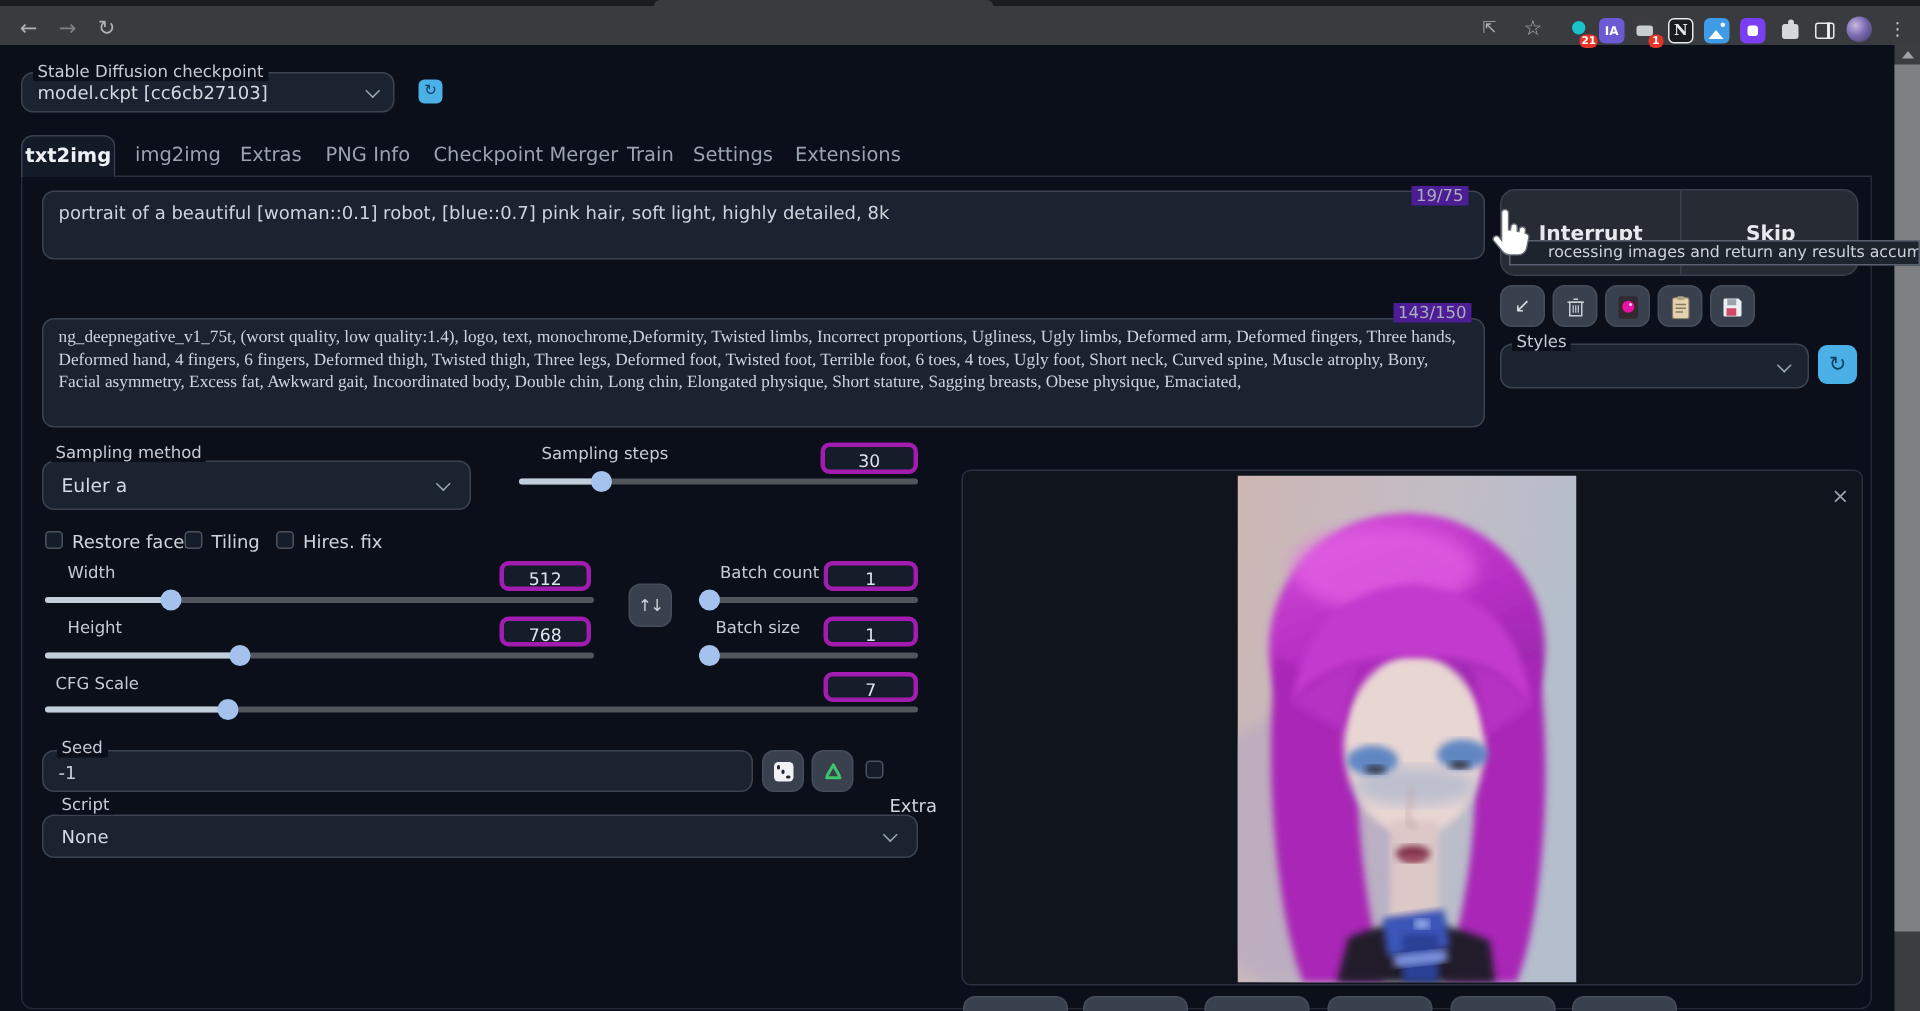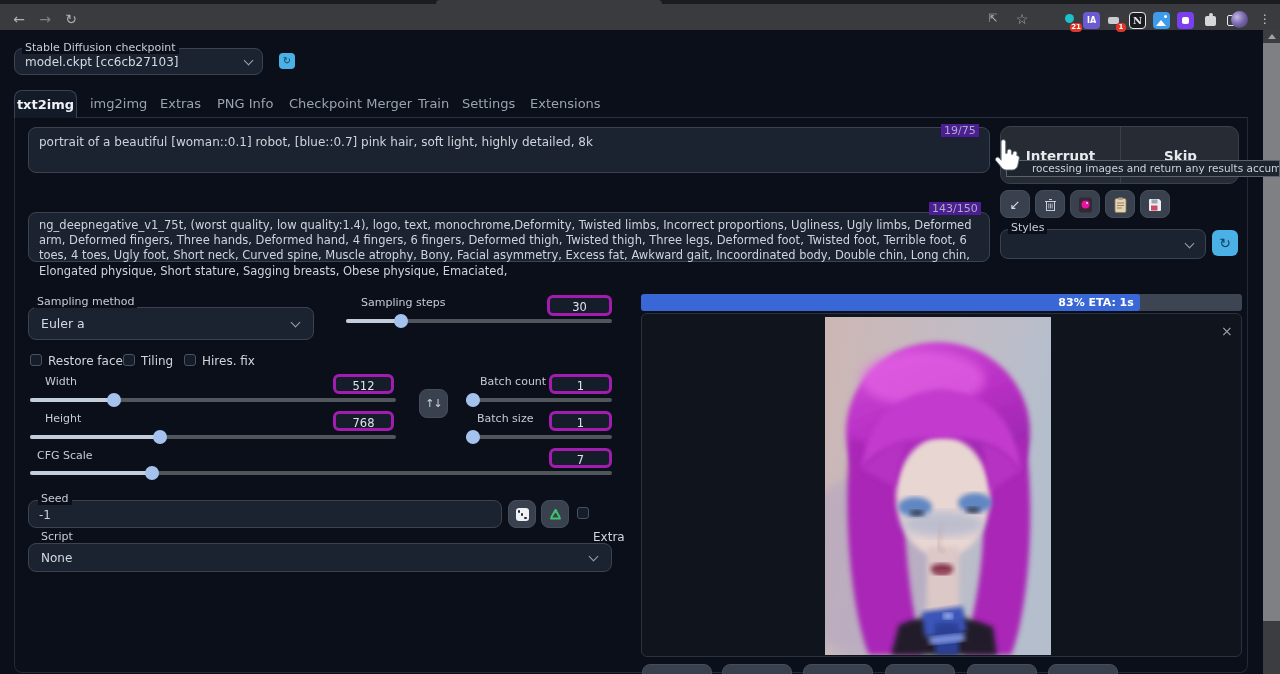--- a/index.html
+++ b/index.html
@@ -13,21 +13,21 @@
 
   
   .tabstrip { left:0; top:0; width:1280px; height:4px; background:#1b1c1f; }
   .tabstrip-hl { left:436px; top:0; width:226px; height:4px; background:#3a3b3f; border-radius:4px 4px 0 0; }
   .toolbar { left:0; top:4px; width:1280px; height:26px; background:#3a3b3f; }
   .navicon { top:7px; width:18px; height:16px; color:#aeb1b6; font-size:14px; line-height:16px; text-align:center; }
   .urlbar { left:88px; top:9px; width:860px; height:17px; background:#202124; border-radius:9px; }
   .lock { left:102px; top:13px; width:7px; height:6px; border:1px solid #9aa0a6; border-radius:1px; }
   .lock:before { content:""; position:absolute; left:1px; top:-4px; width:3px; height:4px; border:1px solid #9aa0a6; border-bottom:none; border-radius:3px 3px 0 0; }
   .urltext { left:117px; top:10px; font-size:11.5px; color:#e8eaed; line-height:15px; }
-  .extico { top:8px; width:17px; height:17px; border-radius:4px; font-size:8px; font-weight:bold; color:#fff; text-align:center; line-height:17px;margin-left:17px; }
+  .extico { top:8px; width:17px; height:17px; border-radius:4px; font-size:8px; font-weight:bold; color:#fff; text-align:center; line-height:17px; }
   .badge { position:absolute; right:-4px; bottom:-3px; min-width:10px; height:9px; background:#e3342a; color:#fff; font-size:7px; line-height:9px; border-radius:4px; padding:0 1px; text-align:center; font-weight:bold; }
   .avatar { top:7px; width:17px; height:17px; border-radius:50%; background:radial-gradient(circle at 35% 35%, #c5b8e0 0%, #7a6bb0 45%, #3e3760 100%); }
   .kebab { top:7px; color:#c7cacd; font-size:12px; line-height:17px; }
 
   
   .glabel { font-size:11px; color:#c6ccd6; background:#0b0f19; padding:0 3px; line-height:13px; z-index:3; }
   .inputbox { background:#1b2230; border:1px solid #3b4353; border-radius:8px; color:#d5dae2; }
   .numbox { background:#161d2a; border:3px solid #a21caf; border-radius:6px; color:#dfe3ea; font-size:11.5px; text-align:center; line-height:19px; }
   .chev { width:7px; height:7px; border-right:1.5px solid #9aa3b0; border-bottom:1.5px solid #9aa3b0; transform:rotate(45deg); }
   .slider { height:14px; }
@@ -129,21 +129,21 @@
   <div class="abs tab" style="left:530px;">Extensions</div>
   <div class="abs tabline"></div>
   <div class="abs panelborder"></div>
 
   <div class="abs counter" style="left:941px; top:124px;">19/75</div>
   <div class="abs inputbox" style="left:28px; top:127px; width:962px; height:46px;">
     <div class="prompttext">portrait of a beautiful [woman::0.1] robot, [blue::0.7] pink hair, soft light, highly detailed, 8k</div>
   </div>
 
   <div class="abs counter" style="left:929px; top:202px;">143/150</div>
-  <div class="abs inputbox" style="left:28px; top:212px; width:962px; height:50px;">
+  <div class="abs inputbox" style="left:28px; top:212px; width:962px; height:73px;font-family:Liberation Serif, serif;">
     <div class="prompttext negtext">ng_deepnegative_v1_75t, (worst quality, low quality:1.4), logo, text, monochrome,Deformity, Twisted limbs, Incorrect proportions, Ugliness, Ugly limbs, Deformed arm, Deformed fingers, Three hands, Deformed hand, 4 fingers, 6 fingers, Deformed thigh, Twisted thigh, Three legs, Deformed foot, Twisted foot, Terrible foot, 6 toes, 4 toes, Ugly foot, Short neck, Curved spine, Muscle atrophy, Bony, Facial asymmetry, Excess fat, Awkward gait, Incoordinated body, Double chin, Long chin, Elongated physique, Short stature, Sagging breasts, Obese physique, Emaciated,</div>
   </div>
 
   <div class="abs halt">
     <div class="haltlabel" style="left:0;">Interrupt</div>
     <div class="sep"></div>
     <div class="haltlabel" style="left:120px;">Skip</div>
   </div>
   <div class="abs tooltip">rocessing images and return any results accumulated so far.</div>
 
@@ -274,23 +274,20 @@
   </div>
   <div class="abs cb" style="left:577px; top:507px;"></div>
   <div class="abs cblabel" style="left:593px; top:530px;">Extra</div>
 
   <div class="abs glabel" style="left:38px; top:530px;">Script</div>
   <div class="abs inputbox" style="left:28px; top:543px; width:584px; height:29px;">
     <div class="abs" style="left:12px; top:7px; font-size:12px;">None</div>
     <div class="abs chev" style="right:14px; top:9px;"></div>
   </div>
 
-  <div class="abs progress">
-    <div class="pfill" style="width: 83%;">83% ETA: 1s</div>
-  </div>
 
   <div class="abs outpanel"></div>
   <div class="abs closex">×</div>
 
   <svg class="abs" style="left:825px; top:317px;" width="226" height="338" viewBox="0 0 226 338">
     <defs>
       <linearGradient id="bgG" x1="0" y1="0" x2="1" y2="0.3">
         <stop offset="0" stop-color="#cdb6b3"></stop>
           <stop offset="0.55" stop-color="#c3bcc4"></stop>
           <stop offset="1" stop-color="#b4becd"></stop>

